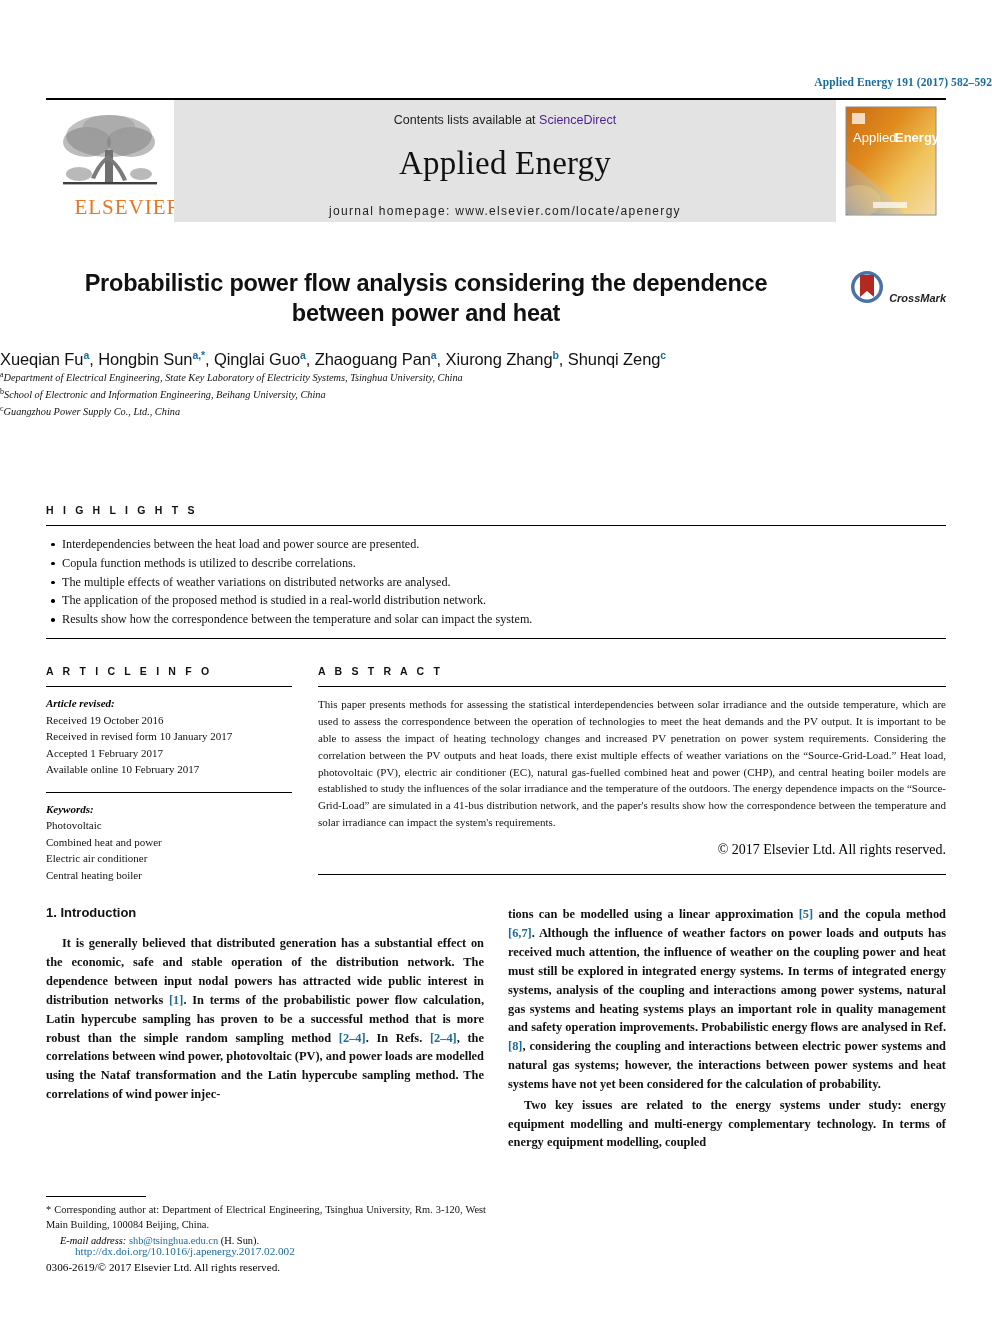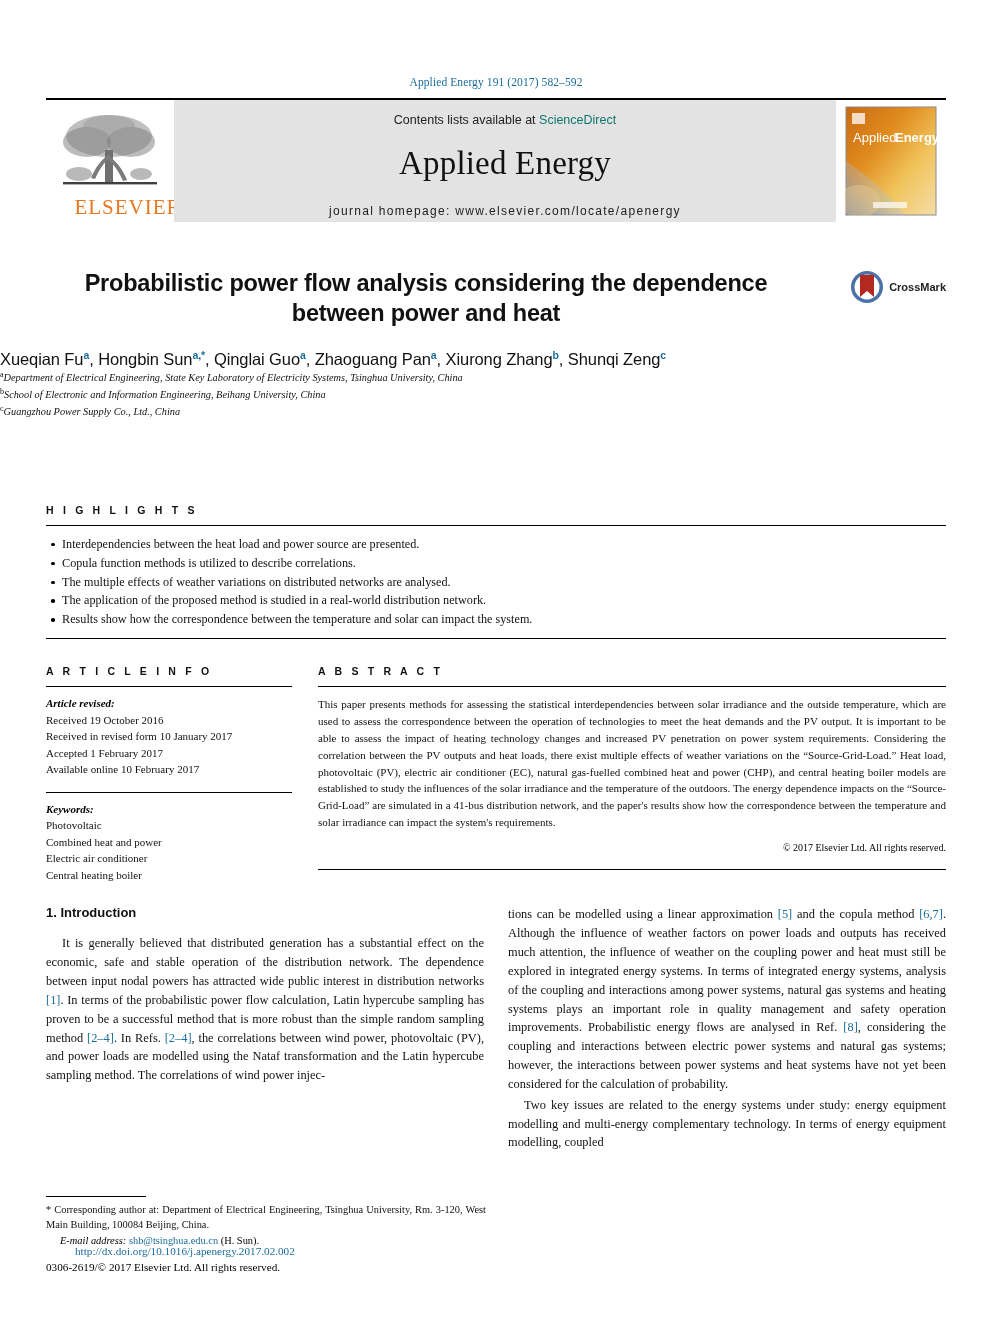--- a/index.html
+++ b/index.html
@@ -10,24 +10,24 @@
     background: #ffffff;
     font-family: "Liberation Serif", serif;
     color: #000000;
     position: relative;
     overflow: hidden;
   }
   .page { position: relative; width: 992px; height: 1323px; padding: 0; }
 
   
   .running-head {
-    text-align: center;
+    text-align: right;
     color: #1a6c9c;
     font-size: 11.5px;
-    font-weight: normal;
+    font-weight: bold;
     padding-top: 76px;
     letter-spacing: 0.1px;
   }
 
   
   .masthead {
     margin: 10px 46px 0 46px;
     border-top: 2.2px solid #000;
     display: flex;
     align-items: stretch;
@@ -59,21 +59,21 @@
     flex-direction: column;
     align-items: center;
     justify-content: flex-start;
     padding-top: 13px;
   }
   .contents-line {
     font-family: "Liberation Sans", sans-serif;
     font-size: 12.5px;
     color: #222;
   }
-  .contents-line .sd { color: #0f766e; }
+  .contents-line .sd { color: #4c1d95; }
   .journal-title {
     font-family: "Liberation Serif", serif;
     font-size: 33px;
     margin-top: 18px;
     letter-spacing: 0.2px;
     color: #111;
   }
   .homepage-line {
     font-family: "Liberation Sans", sans-serif;
     font-size: 12px;
@@ -96,21 +96,21 @@
     font-size: 23.5px;
     font-weight: bold;
     line-height: 1.28;
     letter-spacing: -0.2px;
     max-width: 760px;
     color: #111;
     text-align: center;
   }
   .crossmark {
     position: absolute; right: 0; top: 2px;
-    display: flex; align-items: center; gap: 5px;
+    display: flex; align-items: flex-end; gap: 5px; font-style: italic;
   }
   .crossmark-label {
     font-family: "Liberation Sans", sans-serif;
     font-size: 11px; font-weight: bold; color: #222;
   }
 
   .authors {
     font-family: "Liberation Sans", sans-serif;
     font-size: 16.5px;
     margin-top: 20px;
@@ -168,21 +168,21 @@
   .kw-rule { border-top: 1px solid #000; margin-top: 14px; }
   .abstract-text {
     padding-top: 9px;
     font-size: 11px;
     line-height: 1.53;
     text-align: justify;
     color: #111;
   }
   .copyright {
     text-align: right;
-    font-size: 10px;
+    font-size: 14px;
     margin-top: 11px;
   }
   .abs-rule-bot { border-top: 1px solid #000; margin-top: 16px; }
 
   
   .body-cols {
     margin: 22px 46px 0 46px;
     display: flex;
     gap: 24px;
   }
@@ -194,20 +194,21 @@
     margin-bottom: 14px;
     color: #111;
   }
   .para {
     font-size: 12.4px;
     line-height: 1.52;
     text-align: justify;
     text-indent: 16px;
     margin: 0 0 2px 0;
     color: #111;
+    font-weight: bold;
   }
   .para.noind { text-indent: 0; }
   .ref { color: #1a6c9c; }
 
   
   .footnote {
     position: absolute;
     left: 46px;
     top: 1196px;
     width: 440px;

